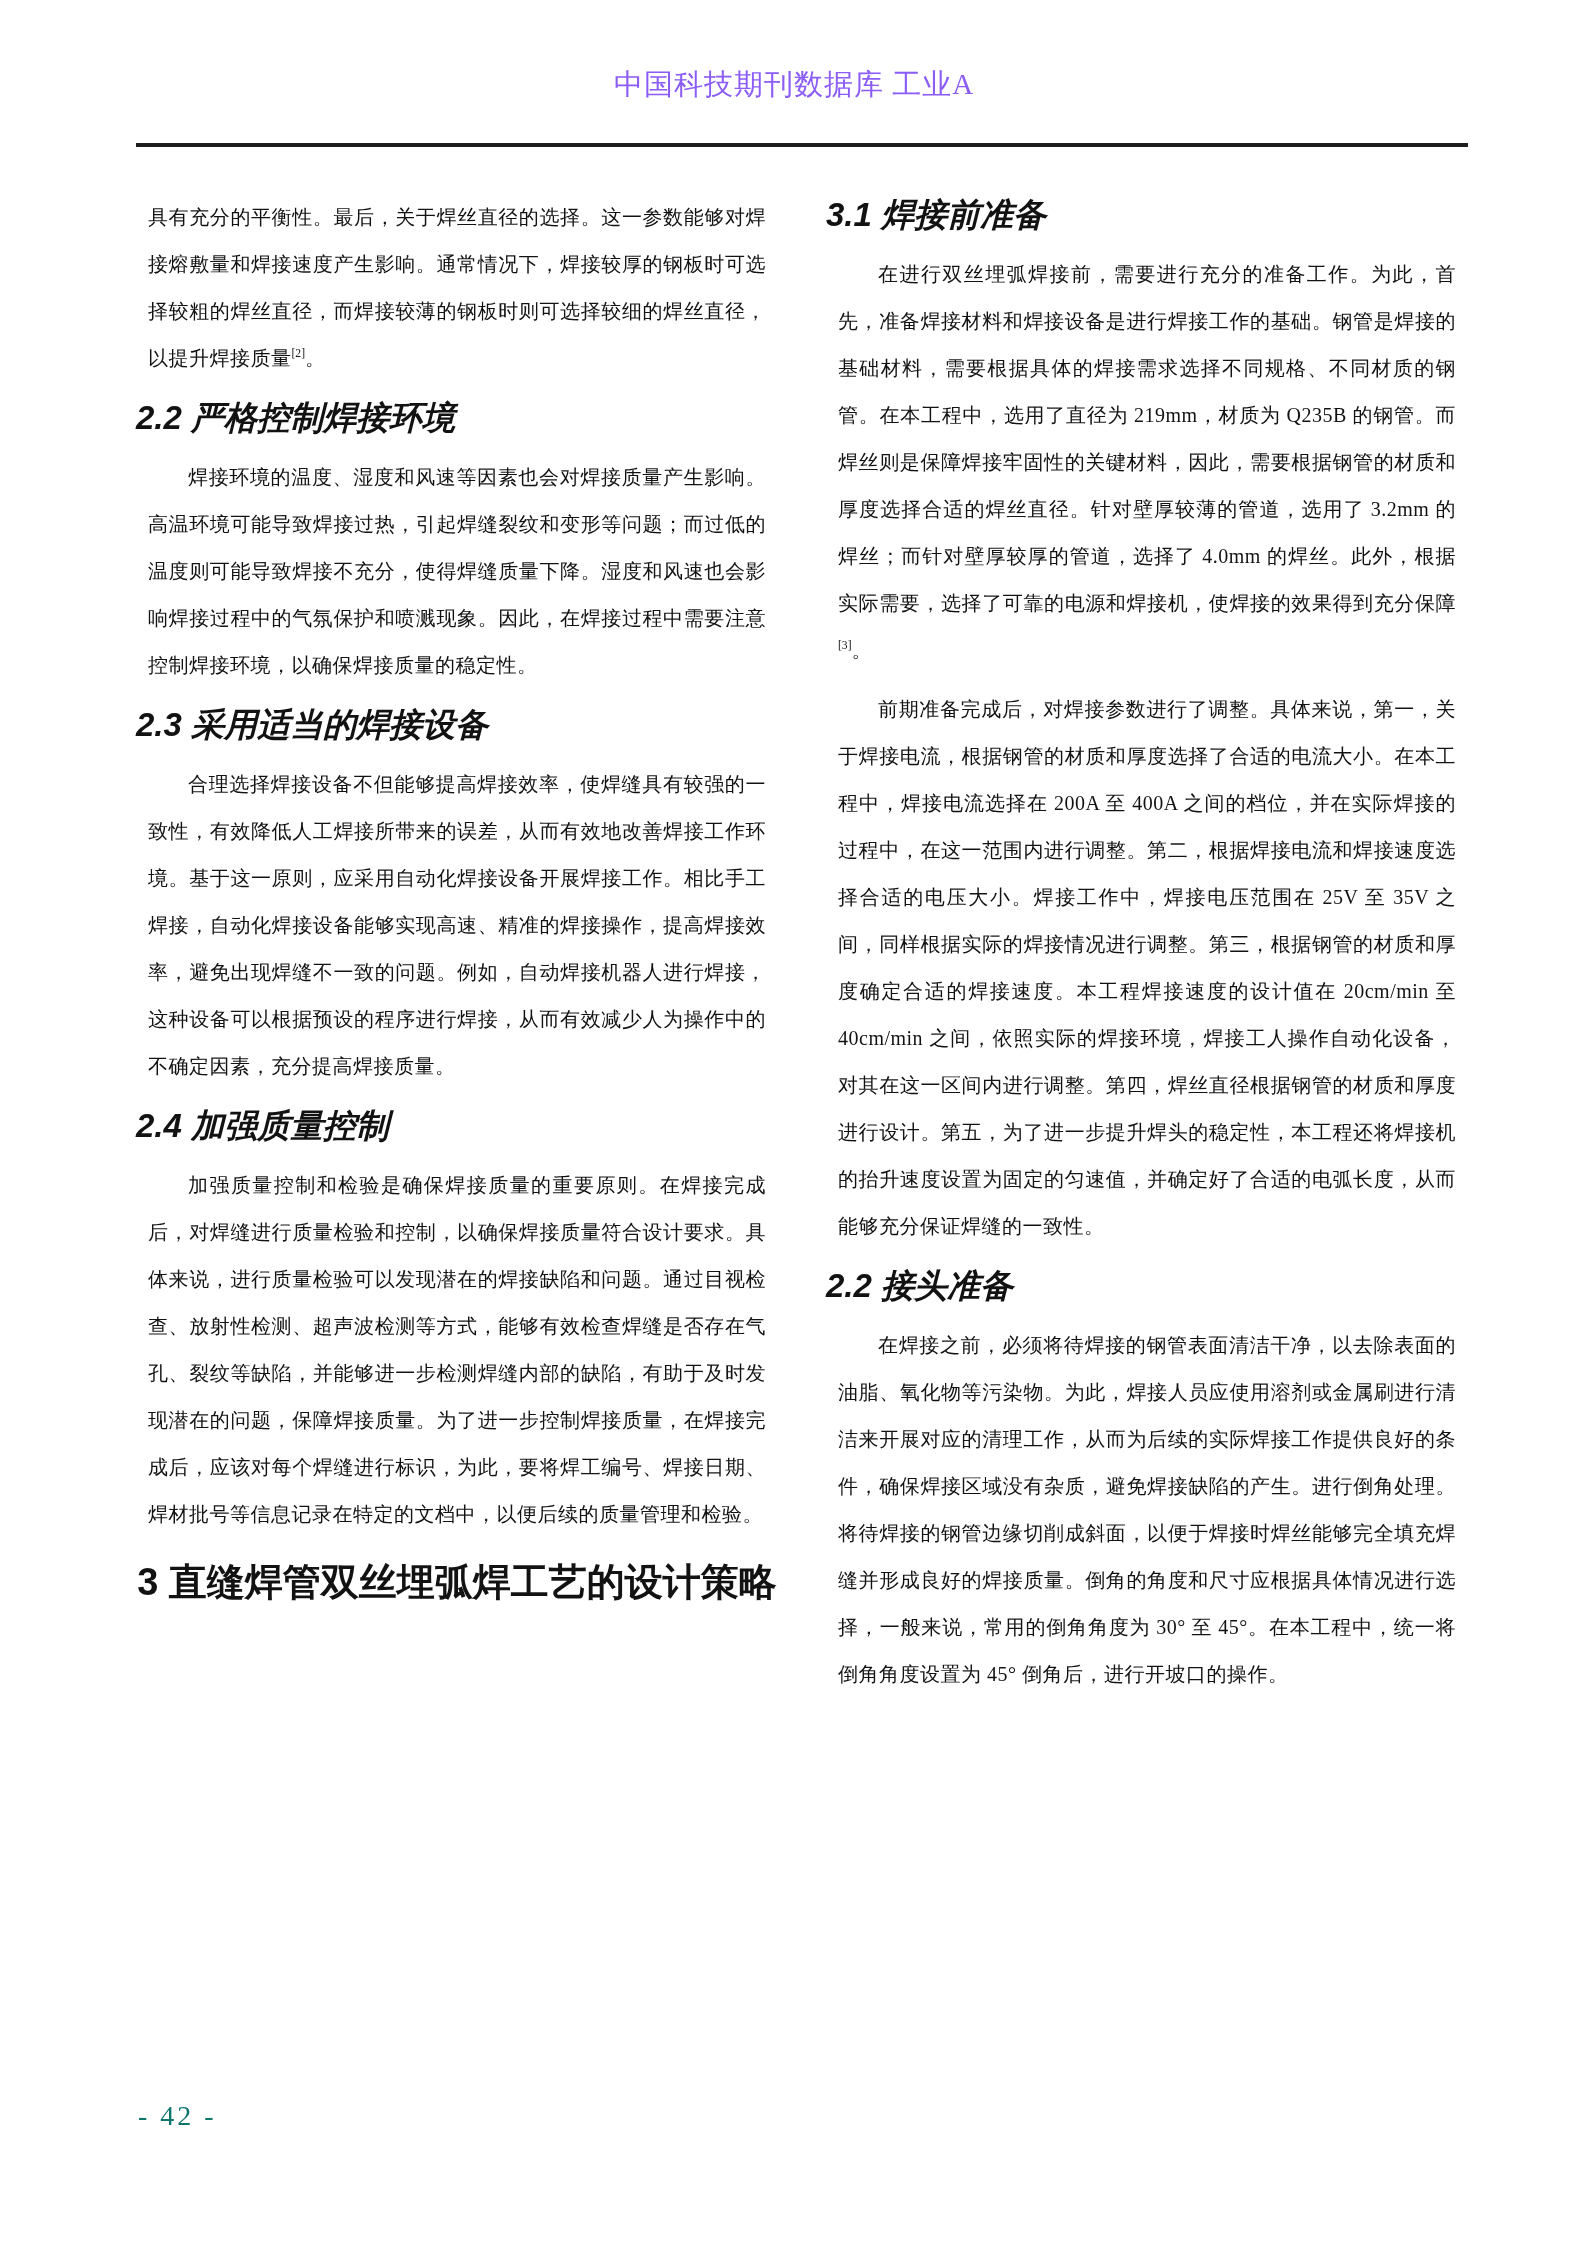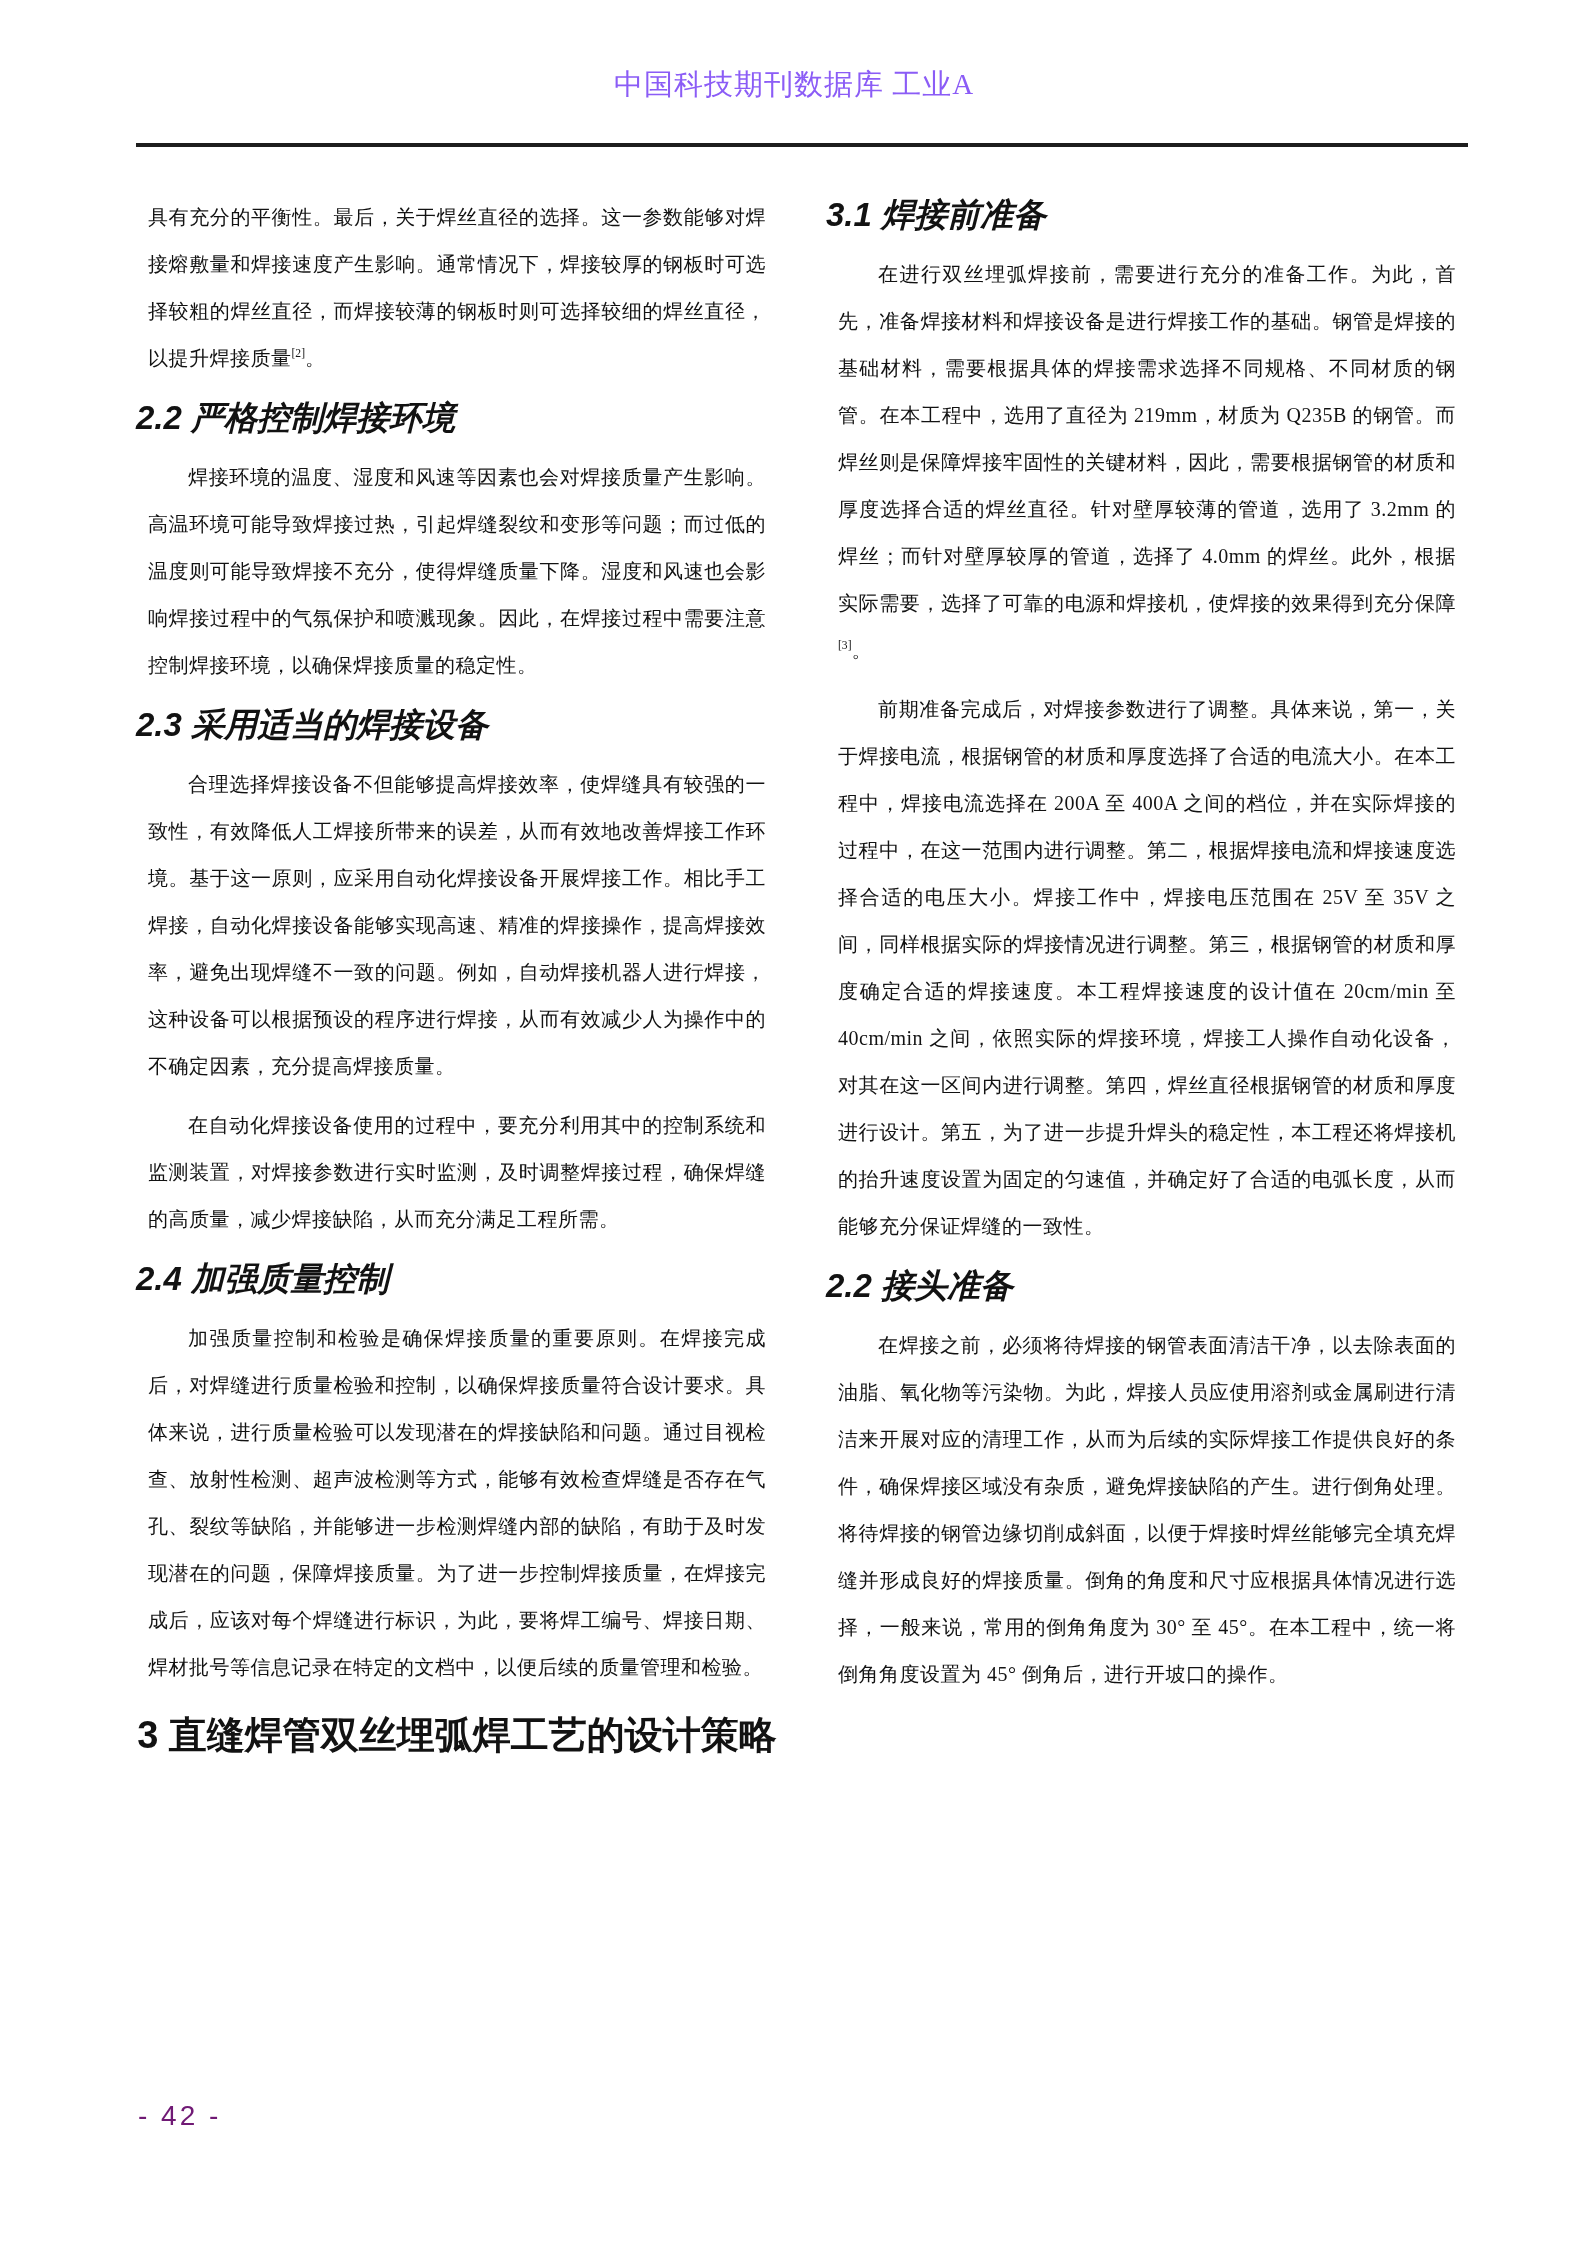--- a/index.html
+++ b/index.html
@@ -47,42 +47,41 @@
   }
   .h1{
     font-family:"Liberation Sans","DejaVu Sans",sans-serif;
     font-weight:700;
     font-size:38px;line-height:52px;
     margin:18px 0 0 0;
     text-align:center;
   }
   .footer{
     position:absolute;left:138px;top:2100px;
-    font-family:Liberation Sans, sans-serif;
-    font-size:28px;color:#701a75;
+    font-family:Liberation Serif, serif;
+    font-size:28px;color:#0f766e;
     letter-spacing:3px;
   }
 </style>
 </head>
 <body>
 
 <div class="page">
 
   <div class="header-title">中国科技期刊数据库 工业A</div>
 
   <div class="header-rule"></div>
 
   <div class="content">
     <div class="column" id="col-left">
         <p class="para noindent">具有充分的平衡性。最后，关于焊丝直径的选择。这一参数能够对焊接熔敷量和焊接速度产生影响。通常情况下，焊接较厚的钢板时可选择较粗的焊丝直径，而焊接较薄的钢板时则可选择较细的焊丝直径，以提升焊接质量<sup>[2]</sup>。</p>
         <div class="h2">2.2 严格控制焊接环境</div>
         <p class="para">焊接环境的温度、湿度和风速等因素也会对焊接质量产生影响。高温环境可能导致焊接过热，引起焊缝裂纹和变形等问题；而过低的温度则可能导致焊接不充分，使得焊缝质量下降。湿度和风速也会影响焊接过程中的气氛保护和喷溅现象。因此，在焊接过程中需要注意控制焊接环境，以确保焊接质量的稳定性。</p>
         <div class="h2">2.3 采用适当的焊接设备</div>
         <p class="para">合理选择焊接设备不但能够提高焊接效率，使焊缝具有较强的一致性，有效降低人工焊接所带来的误差，从而有效地改善焊接工作环境。基于这一原则，应采用自动化焊接设备开展焊接工作。相比手工焊接，自动化焊接设备能够实现高速、精准的焊接操作，提高焊接效率，避免出现焊缝不一致的问题。例如，自动焊接机器人进行焊接，这种设备可以根据预设的程序进行焊接，从而有效减少人为操作中的不确定因素，充分提高焊接质量。</p>
-        <p class="para">在自动化焊接设备使用的过程中，要充分利用其中的控制系统和监测装置，对焊接参数进行实时监测，及时调整焊接过程，确保焊缝的高质量，减少焊接缺陷，从而充分满足工程所需。</p>
         <div class="h2">2.4 加强质量控制</div>
         <p class="para">加强质量控制和检验是确保焊接质量的重要原则。在焊接完成后，对焊缝进行质量检验和控制，以确保焊接质量符合设计要求。具体来说，进行质量检验可以发现潜在的焊接缺陷和问题。通过目视检查、放射性检测、超声波检测等方式，能够有效检查焊缝是否存在气孔、裂纹等缺陷，并能够进一步检测焊缝内部的缺陷，有助于及时发现潜在的问题，保障焊接质量。为了进一步控制焊接质量，在焊接完成后，应该对每个焊缝进行标识，为此，要将焊工编号、焊接日期、焊材批号等信息记录在特定的文档中，以便后续的质量管理和检验。</p>
         <div class="h1">3 直缝焊管双丝埋弧焊工艺的设计策略</div>
       </div>
     <div class="column" id="col-right">
         <div class="h2">3.1 焊接前准备</div>
         <p class="para">在进行双丝埋弧焊接前，需要进行充分的准备工作。为此，首先，准备焊接材料和焊接设备是进行焊接工作的基础。钢管是焊接的基础材料，需要根据具体的焊接需求选择不同规格、不同材质的钢管。在本工程中，选用了直径为 219mm，材质为 Q235B 的钢管。而焊丝则是保障焊接牢固性的关键材料，因此，需要根据钢管的材质和厚度选择合适的焊丝直径。针对壁厚较薄的管道，选用了 3.2mm 的焊丝；而针对壁厚较厚的管道，选择了 4.0mm 的焊丝。此外，根据实际需要，选择了可靠的电源和焊接机，使焊接的效果得到充分保障<sup>[3]</sup>。</p>
         <p class="para">前期准备完成后，对焊接参数进行了调整。具体来说，第一，关于焊接电流，根据钢管的材质和厚度选择了合适的电流大小。在本工程中，焊接电流选择在 200A 至 400A 之间的档位，并在实际焊接的过程中，在这一范围内进行调整。第二，根据焊接电流和焊接速度选择合适的电压大小。焊接工作中，焊接电压范围在 25V 至 35V 之间，同样根据实际的焊接情况进行调整。第三，根据钢管的材质和厚度确定合适的焊接速度。本工程焊接速度的设计值在 20cm/min 至 40cm/min 之间，依照实际的焊接环境，焊接工人操作自动化设备，对其在这一区间内进行调整。第四，焊丝直径根据钢管的材质和厚度进行设计。第五，为了进一步提升焊头的稳定性，本工程还将焊接机的抬升速度设置为固定的匀速值，并确定好了合适的电弧长度，从而能够充分保证焊缝的一致性。</p>
         <div class="h2">2.2 接头准备</div>
         <p class="para">在焊接之前，必须将待焊接的钢管表面清洁干净，以去除表面的油脂、氧化物等污染物。为此，焊接人员应使用溶剂或金属刷进行清洁来开展对应的清理工作，从而为后续的实际焊接工作提供良好的条件，确保焊接区域没有杂质，避免焊接缺陷的产生。进行倒角处理。将待焊接的钢管边缘切削成斜面，以便于焊接时焊丝能够完全填充焊缝并形成良好的焊接质量。倒角的角度和尺寸应根据具体情况进行选择，一般来说，常用的倒角角度为 30° 至 45°。在本工程中，统一将倒角角度设置为 45° 倒角后，进行开坡口的操作。</p>

